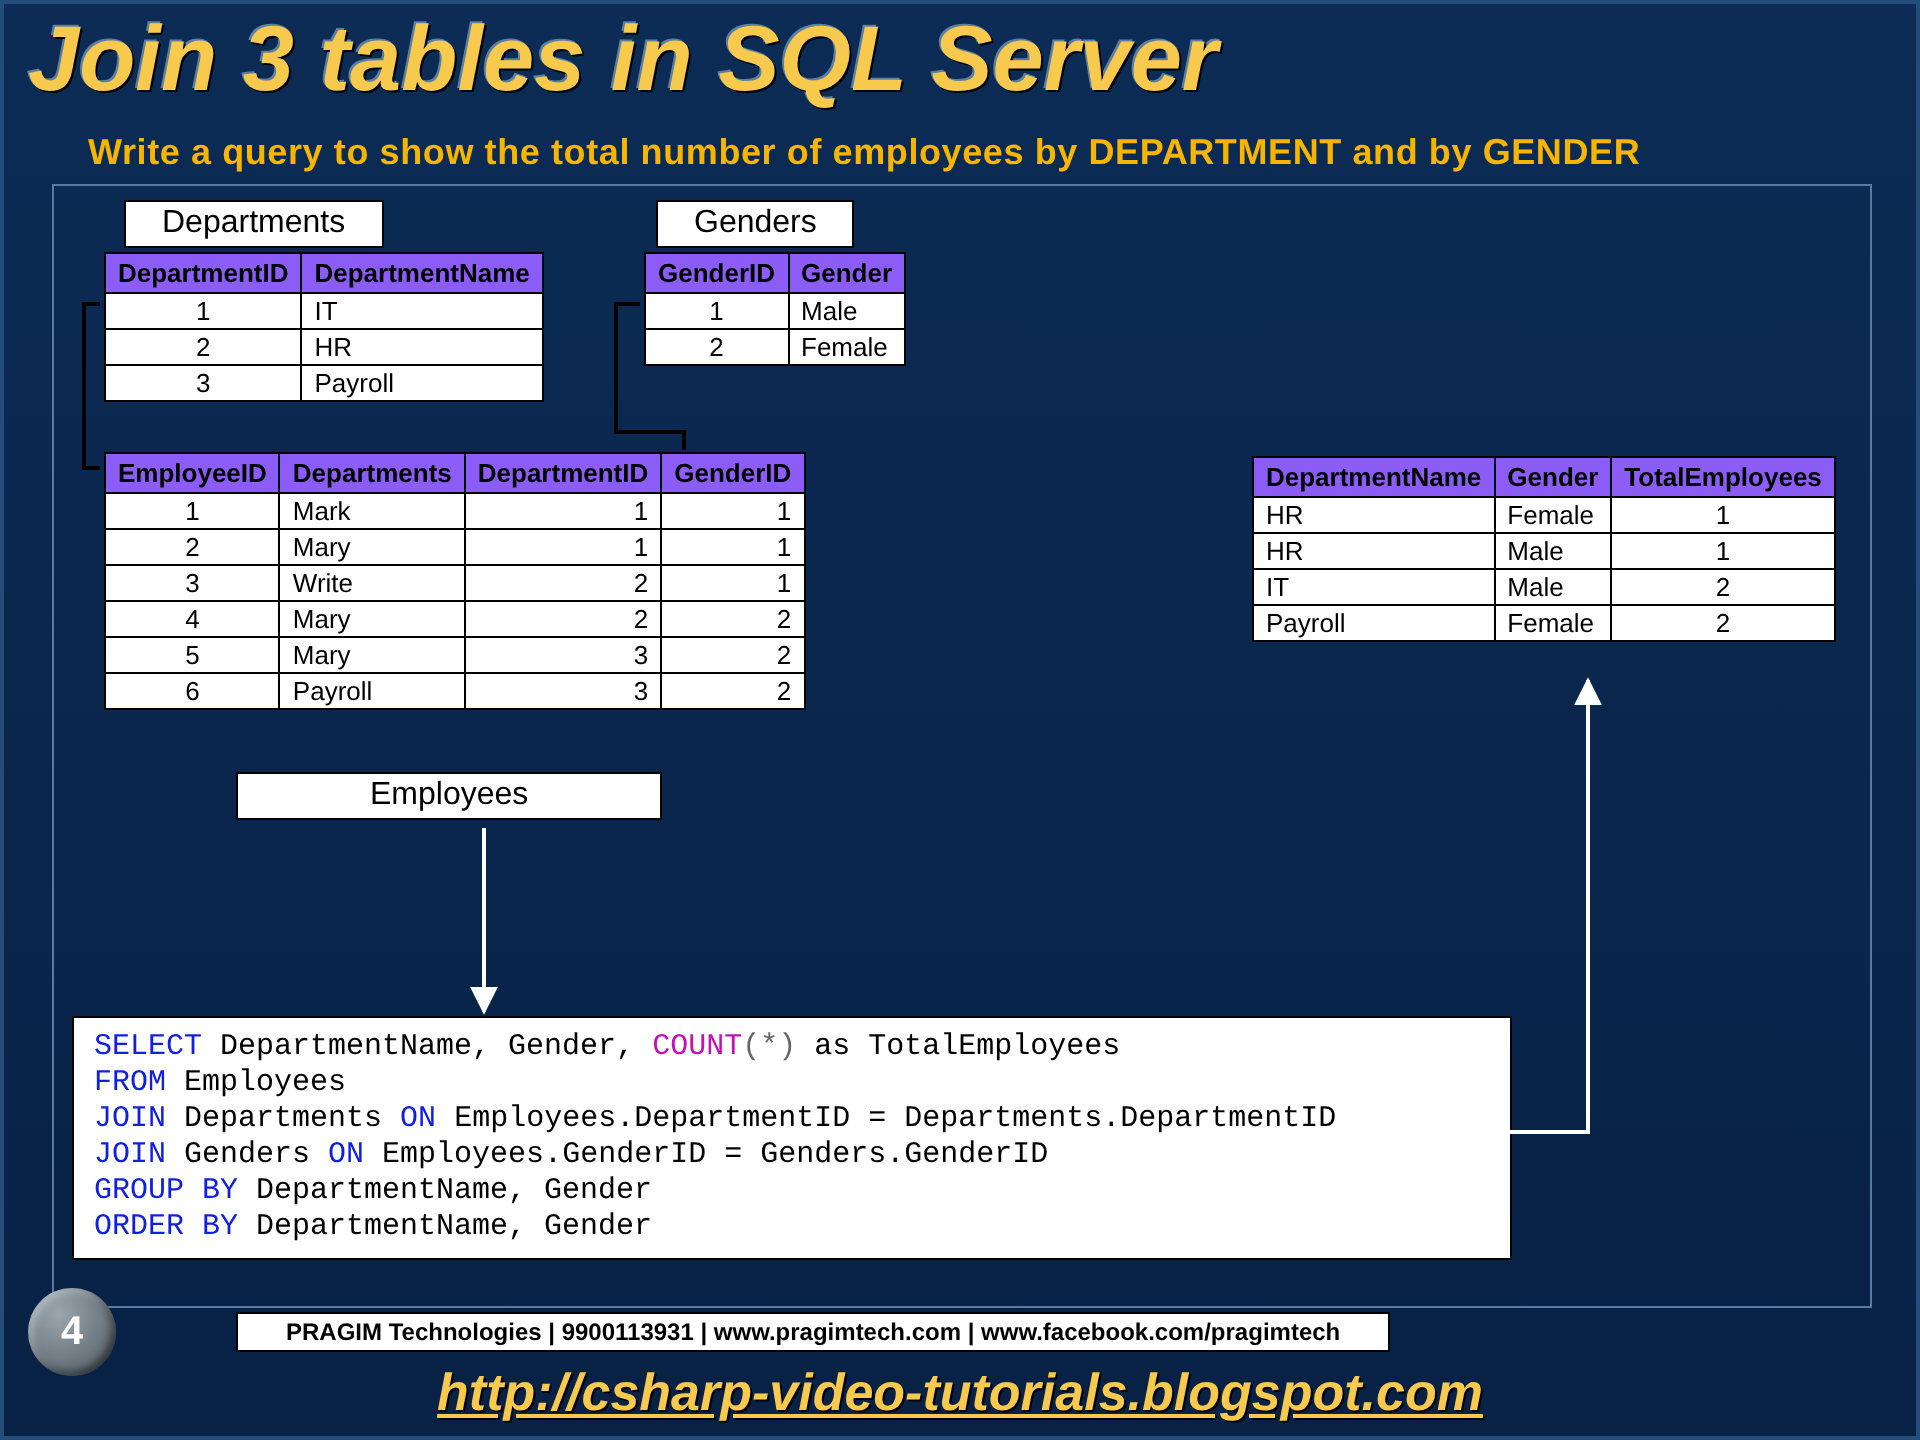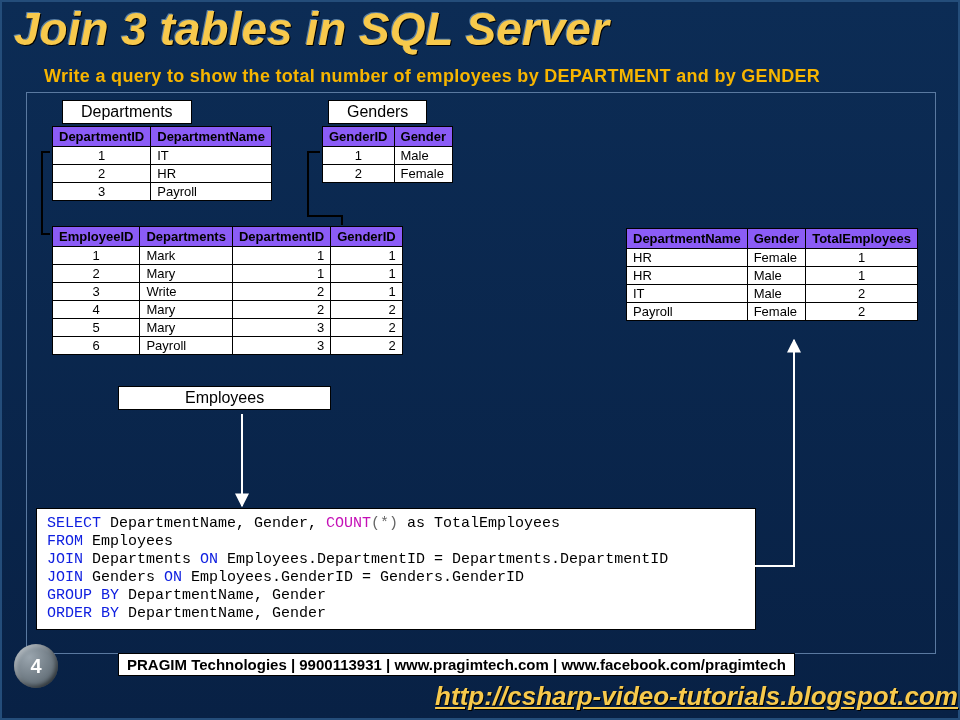--- a/index.html
+++ b/index.html
@@ -21,22 +21,22 @@
   .tbl-dept{position:absolute;left:50px;top:124px;}
   .tbl-gend{position:absolute;left:320px;top:124px;}
   .tbl-emp {position:absolute;left:50px;top:208px;margin-top:16px;}
   .tbl-res {position:absolute;left:624px;top:226px;}
   
   .codebox{position:absolute;left:34px;top:506px;width:698px;background:#fff;border:1px solid #000;font-family:"Courier New",monospace;font-size:15px;line-height:18px;padding:6px 10px;white-space:pre;}
   .kw{color:#1020e0;}
   .fn{color:#c410b6;}
   .op{color:#666;}
   
-  .footer-bar{position:absolute;left:116px;bottom:42px;background:#fff;border:1px solid #000;font-weight:700;font-size:15px;padding:2px 8px;}
-  .footer-url{position:absolute;left:0;right:0;bottom:6px;text-align:right;}
+  .footer-bar{position:absolute;left:116px;bottom:42px;background:#fff;border:1px solid #000;font-weight:700;font-size:12px;padding:2px 24px;}
+  .footer-url{position:absolute;left:0;right:0;bottom:6px;text-align:center;}
   .footer-url a{color:#f7c94c;font-style:italic;font-weight:700;font-size:26px;font-family:"Trebuchet MS",Arial,sans-serif;text-decoration:underline;text-shadow:1px 1px 0 #000;}
   .pagenum{position:absolute;left:12px;bottom:30px;width:44px;height:44px;border-radius:50%;background:radial-gradient(circle at 35% 30%,#9aa5ae,#4b5760);display:flex;align-items:center;justify-content:center;color:#fff;font-weight:700;font-size:20px;box-shadow:inset -2px -2px 4px rgba(0,0,0,.5),inset 2px 2px 4px rgba(255,255,255,.4);}
   
   svg.wires{position:absolute;left:0;top:0;pointer-events:none;}
 </style>
 </head>
 <body>
 <div class="slide">
 
 <div class="title">Join 3 tables in SQL Server</div>

